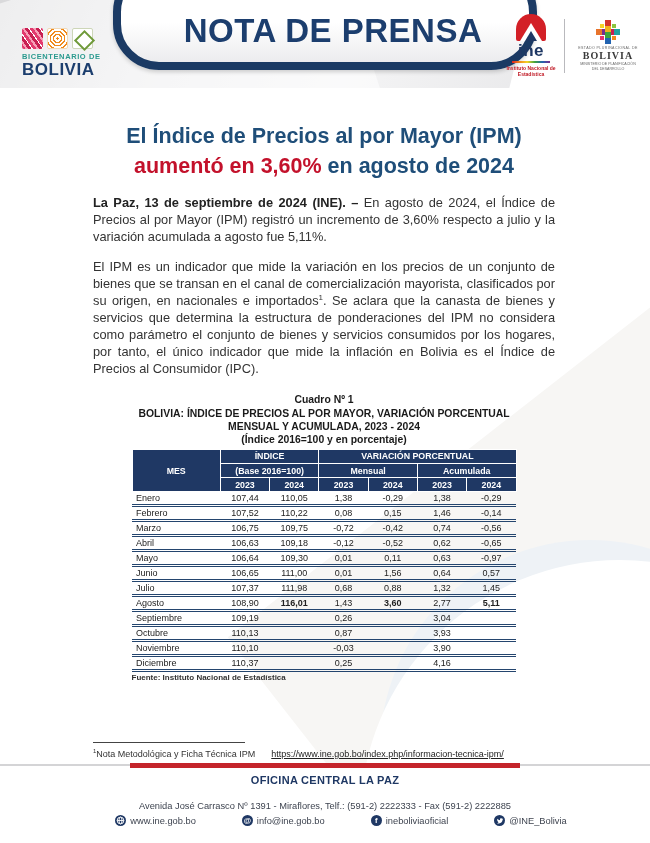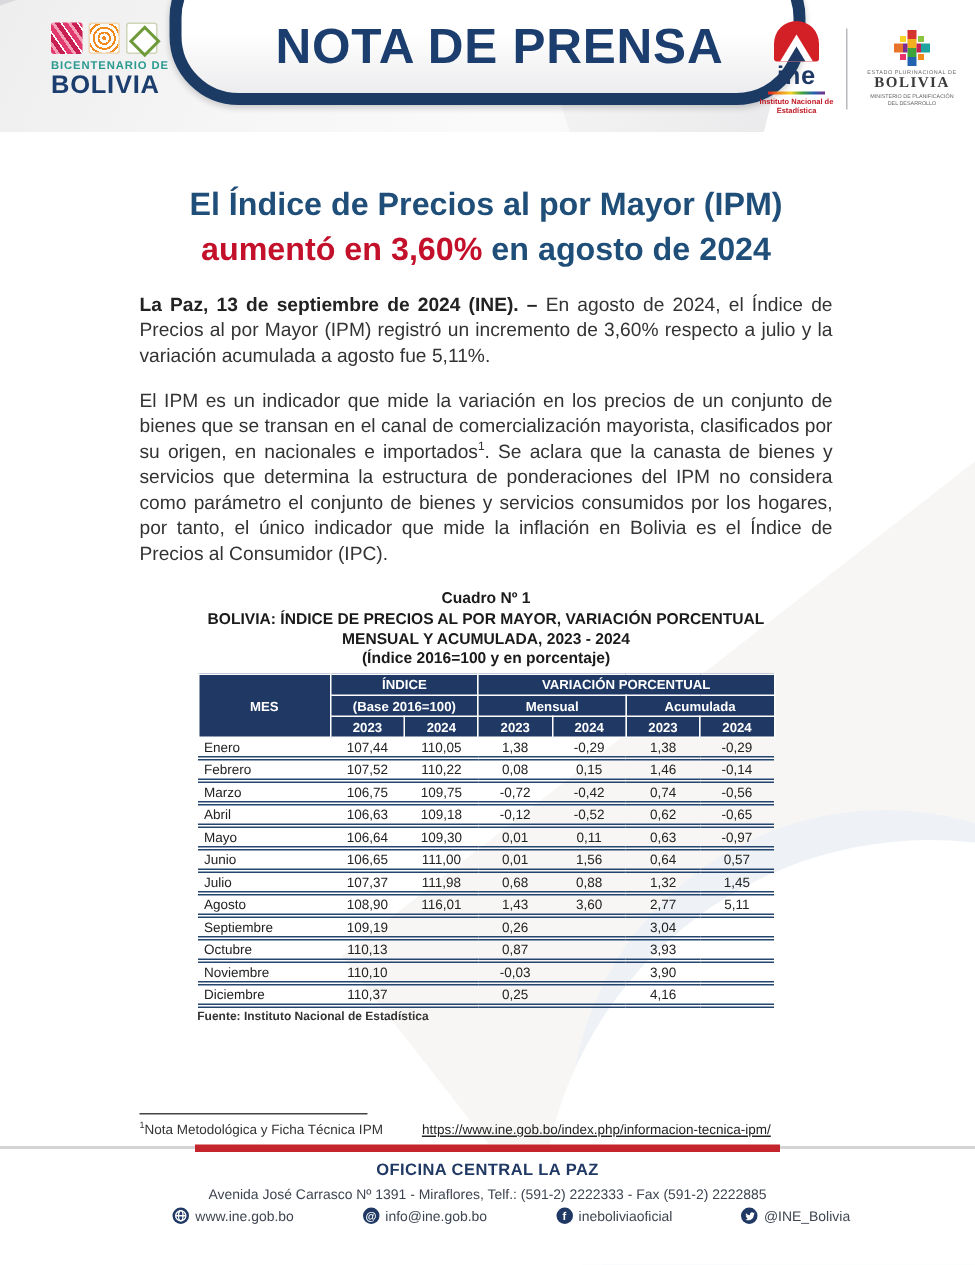--- a/index.html
+++ b/index.html
@@ -47,21 +47,21 @@
     border:8px solid #1b3a64; border-radius:46px;
     display:flex; align-items:flex-end; justify-content:center;
     z-index:3; box-shadow:0 2px 4px rgba(0,0,0,.18);
   }
   .banner-title {
     font-size:33px; font-weight:800; color:#1c3e6e;
     letter-spacing:.5px; padding-bottom:12px; white-space:nowrap;margin-left:16px;
   }
 
   
-  .bicentenario { position:absolute; left:22px; top:15px; z-index:4; width:100px;margin-left:12px; }
+  .bicentenario { position:absolute; left:22px; top:28px; z-index:4; width:100px; }
   .bic-squares { display:flex; gap:4px; margin-bottom:3px; }
   .bic-sq { width:21px; height:21px; border-radius:2px; }
   .bic-sq-1 {
     background:repeating-linear-gradient(55deg,#e23a6e 0 3px,#f6a0b8 3px 5px,#c81f52 5px 8px,#ffffff 8px 9px);
   }
   .bic-sq-2 {
     background:#ffffff;
     background-image:repeating-radial-gradient(circle at 50% 50%, #f08a1d 0 1.3px, #ffffff 1.3px 3.2px);
     border:1px solid #f0d9b8;
   }
@@ -132,35 +132,35 @@
   table.ipm col.c-val { width:12.83%; }
   table.ipm thead th {
     background:#1f3864; color:#ffffff; font-weight:700;
     border:1px solid #ffffff; padding:1.5px 2px; font-size:8.8px; line-height:1.15;
   }
   table.ipm tbody td {
     border-bottom:3px double #24456e; padding:1px 3px; text-align:center;
     height:10.9px; background:transparent;
   }
   table.ipm tbody td:first-child { text-align:left; padding-left:4px; }
-  table.ipm tbody td.b { font-weight:400; }
+  table.ipm tbody td.b { font-weight:700; }
   .tbl-fuente { width:385px; margin:1px auto 0 auto; font-size:8px; color:#333;font-weight:bold; }
 
   
   .footnote { position:absolute; left:93px; top:742px; width:462px; z-index:2; font-size:9px; color:#333; }
   .footnote-rule { width:152px; border-top:1.5px solid #444; margin-bottom:5px; }
-  .footnote a, .footnote .fn-link { color:#222; text-decoration:underline; margin-left:26px; }
+  .footnote a, .footnote .fn-link { color:#222; text-decoration:underline; margin-left:16px; }
   .footnote sup { font-size:6px; }
 
   
   .footer { position:absolute; left:0; bottom:0; width:650px; height:80px; z-index:2; background:#fff; }
   .footer-grayline { position:absolute; top:1px; left:0; width:650px; height:2px; background:#d4d4d6; }
   .footer-redbar { position:absolute; top:0; left:130px; width:390px; height:5px; background:#c4242b; }
   .footer-office { margin-top:11px; text-align:center; font-size:11px; font-weight:800; color:#1f3864; letter-spacing:.3px; }
-  .footer-address { margin-top:5px; text-align:center; font-size:9.3px; color:#3e4450; }
+  .footer-address { margin-top:15px; text-align:center; font-size:9.3px; color:#3e4450; }
   .footer-links { margin-top:4px; display:flex; justify-content:center; gap:14px; align-items:center; }
   .footer-link { display:flex; align-items:center; gap:4px; font-size:9.3px; color:#3e4450;padding-left:32px; }
   .fl-icon {
     width:11px; height:11px; border-radius:50%; background:#1f3864; color:#fff;
     display:flex; align-items:center; justify-content:center;
     font-size:7.5px; font-weight:700; line-height:1;
   }
   .fl-icon svg { display:block; }
 </style>
 </head>

